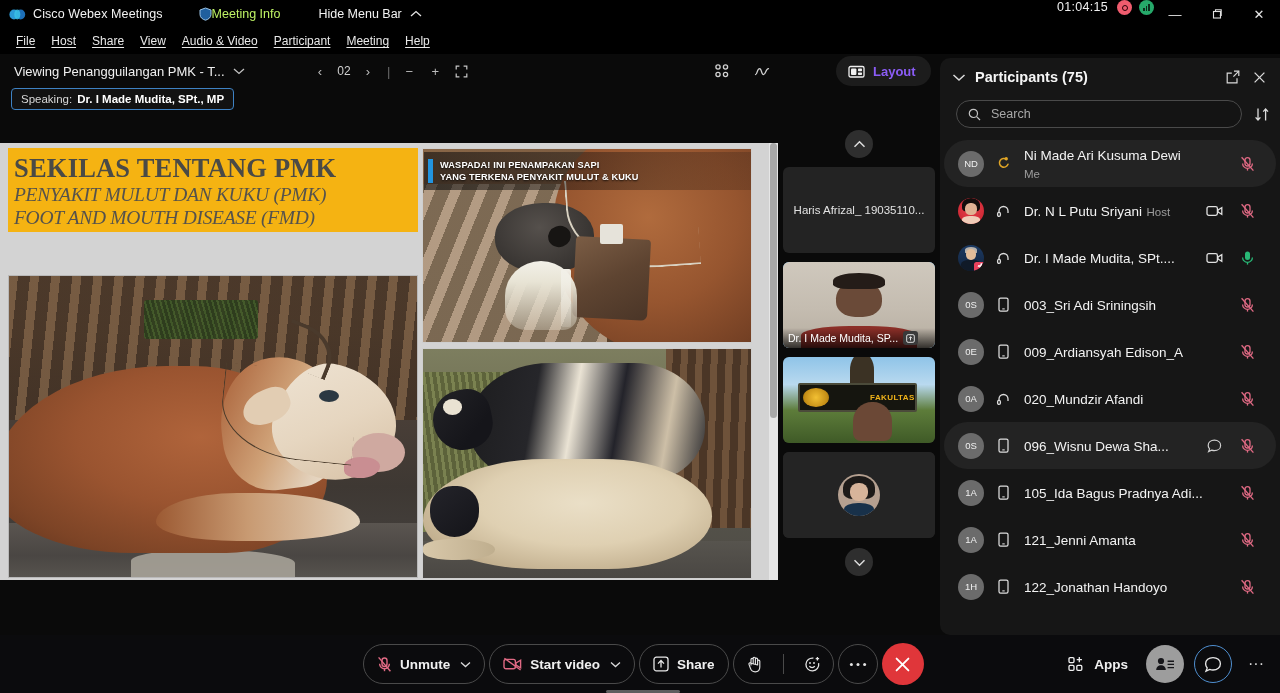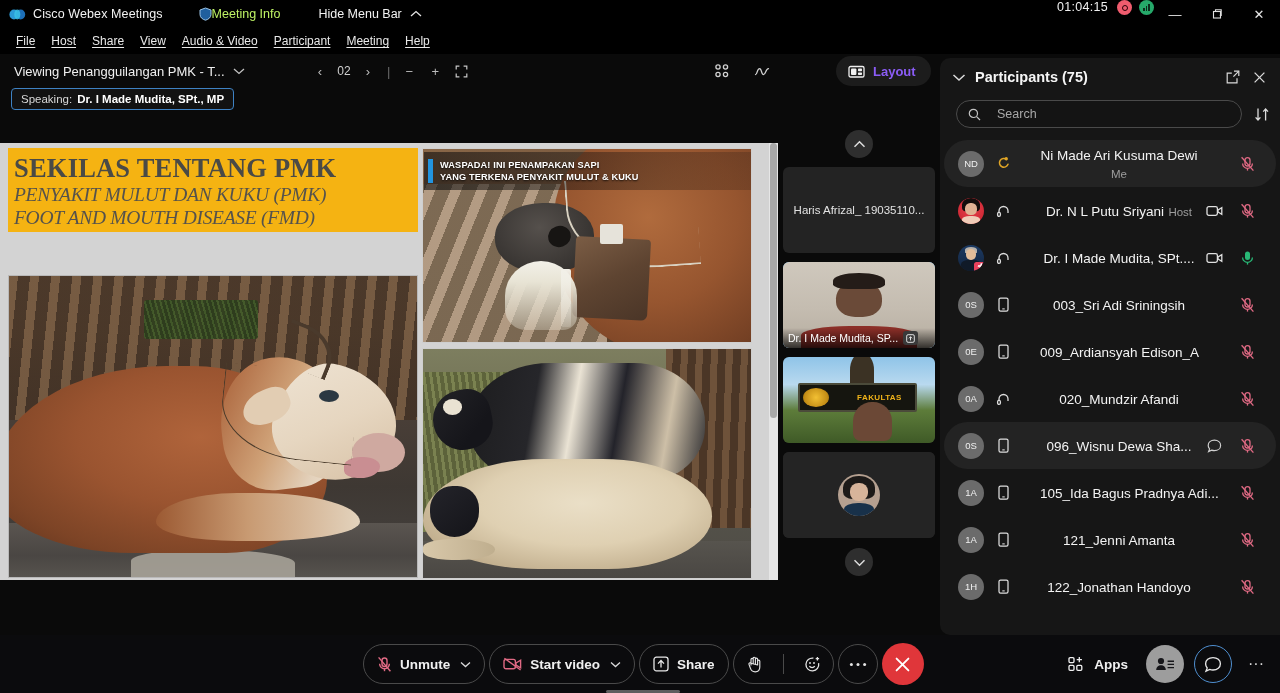--- a/index.html
+++ b/index.html
@@ -248,21 +248,21 @@
   .v-mudita .head { position:absolute; left:50%; top:22%; width:30%; height:42%; margin-left:-15%;
      background:#6a4a38; border-radius:48% 48% 42% 42%;}
   .v-mudita .hat { position:absolute; left:50%; top:13%; width:34%; height:18%; margin-left:-17%;
      background:#241c18; border-radius:50% 50% 30% 30%;}
   .v-mudita .shoulders { position:absolute; left:50%; bottom:0; width:76%; height:26%; margin-left:-38%;
      background:#8c2f28; border-radius:42% 42% 0 0;}
   .v-fak { position:absolute; inset:0; background:linear-gradient(180deg,#8fc4e8 0%,#b9d9ef 32%,#5d7c3a 62%,#3f5a27 100%);}
   .v-fak .tree { position:absolute; left:44%; top:-4%; width:16%; height:46%; background:#3b3224; border-radius:40% 40% 0 0;}
   .v-fak .sign { position:absolute; left:10%; top:30%; width:78%; height:34%;
      background:#15150f; border:2px solid #4b4b3a; border-radius:2px;
-     display:flex; align-items:center; justify-content:center;padding-left:44px; }
+     display:flex; align-items:center; justify-content:flex-end;padding-left:44px; }
   .v-fak .sign b { font-size:8px; color:#f0b319; letter-spacing:.4px; font-family:"Liberation Sans", sans-serif;}
   .v-fak .emblem { position:absolute; left:13%; top:36%; width:17%; height:22%; border-radius:50%;
      background:radial-gradient(circle,#f2c033 0%,#c48d16 70%,#7a5709 100%);}
   .v-fak .person { position:absolute; left:46%; top:52%; width:26%; height:46%;
      background:#6b4836; border-radius:48% 48% 20% 20%;}
   .v-avatar { position:absolute; inset:0; background:#242424; display:flex; align-items:center; justify-content:center;}
   .v-avatar .circ { width:42px;height:42px;border-radius:50%; overflow:hidden; position:relative;
      background:#b5a090;}
   .v-avatar .hair { position:absolute; left:12%; top:4%; width:76%; height:56%; background:#1d1a18; border-radius:50% 50% 30% 30%;}
   .v-avatar .face { position:absolute; left:28%; top:22%; width:44%; height:42%; background:#d7b49a; border-radius:46%;}
@@ -273,21 +273,21 @@
     position:absolute; top:58px; right:0; width:340px; height:577px;
     background:#161616; border-radius:10px 0 0 10px;
   }
   .panel-head { height:38px; display:flex; align-items:center; padding:0 8px 0 12px; }
   .panel-head .chev { color:#dcdcdc; margin-right:9px; display:flex;}
   .panel-title { font-size:14.5px; font-weight:bold; color:#f5f5f5; flex:1;}
   .ph-btn { width:26px;height:26px;display:flex;align-items:center;justify-content:center;color:#dadada;border-radius:4px;}
   .search-row { display:flex; align-items:center; padding:0 6px 0 16px; height:36px; gap:8px;}
   .search-box {
     flex:1; height:28px; border:1px solid #4a4a4a; border-radius:15px; background:#141414;
-    display:flex; align-items:center; padding:0 11px; gap:16px;
+    display:flex; align-items:center; padding:0 11px; gap:10px;
   }
   .search-box input {
     flex:1; background:transparent; border:0; outline:0; color:#e6e6e6; font-size:12.5px;
     font-family:"Liberation Sans", sans-serif;
   }
   .search-box input::placeholder { color:#a8a8a8; }
   .sort-btn { width:24px;height:24px;display:flex;align-items:center;justify-content:center;color:#dcdcdc;}
 
   .plist { position:absolute; top:82px; left:0; width:340px; height:492px; overflow:hidden; padding:0 4px;}
   .prow {
@@ -306,21 +306,21 @@
   .av-photo2 .face{position:absolute;left:30%;top:16%;width:40%;height:42%;background:#e3bd9a;border-radius:46%;}
   .av-photo2 .hair{position:absolute;left:26%;top:10%;width:48%;height:22%;background:#b7b2ad;border-radius:50% 50% 10% 10%;}
   .av-photo2 .suit{position:absolute;left:12%;bottom:0;width:76%;height:40%;background:#101a28;border-radius:40% 40% 0 0;}
   .av-badge {
     position:absolute; right:-2px; bottom:-2px; width:12px;height:11px;border-radius:2.5px;
     background:#e8415c; display:flex;align-items:center;justify-content:center;
   }
   .av-badge i { color:#fff; font-size:8px; line-height:8px; }
   .dev-icon { width:26px; display:flex; align-items:center; justify-content:center; color:#dedede; margin-left:6px; flex:0 0 auto;}
   .dev-icon.gold { color:#e0a526; }
-  .pname-wrap { flex:1; min-width:0; margin-left:24px;text-align:center; }
+  .pname-wrap { flex:1; min-width:0; margin-left:8px; }
   .pname { font-size:13.5px; color:#f3f3f3; white-space:nowrap; overflow:hidden; text-overflow:ellipsis;}
   .psub { font-size:11.5px; color:#9d9d9d; margin-top:1px;}
   .ptrail { display:flex; align-items:center; gap:0; flex:0 0 auto;}
   .ticon { width:33px; display:flex; align-items:center; justify-content:center; }
   .ticon.cam { color:#e0e0e0; }
   .ticon.chat { color:#cfcfcf; }
   .mic-off { color:#e06a84; }
   .mic-on { color:#28b976; }
 
   

